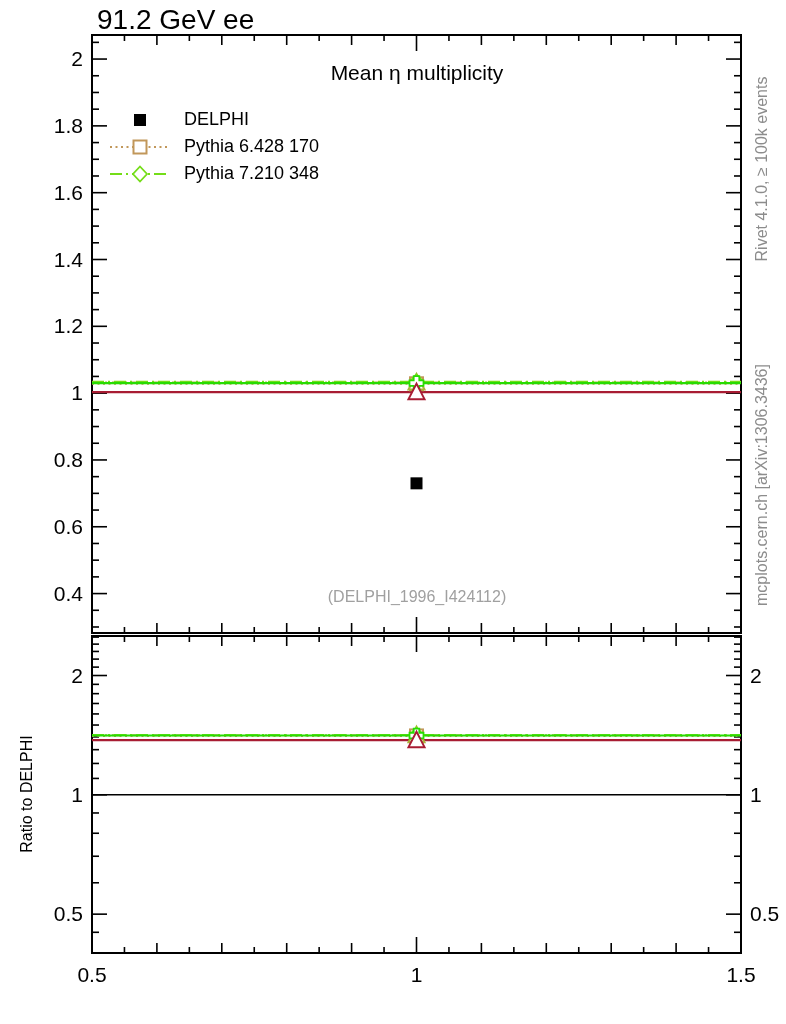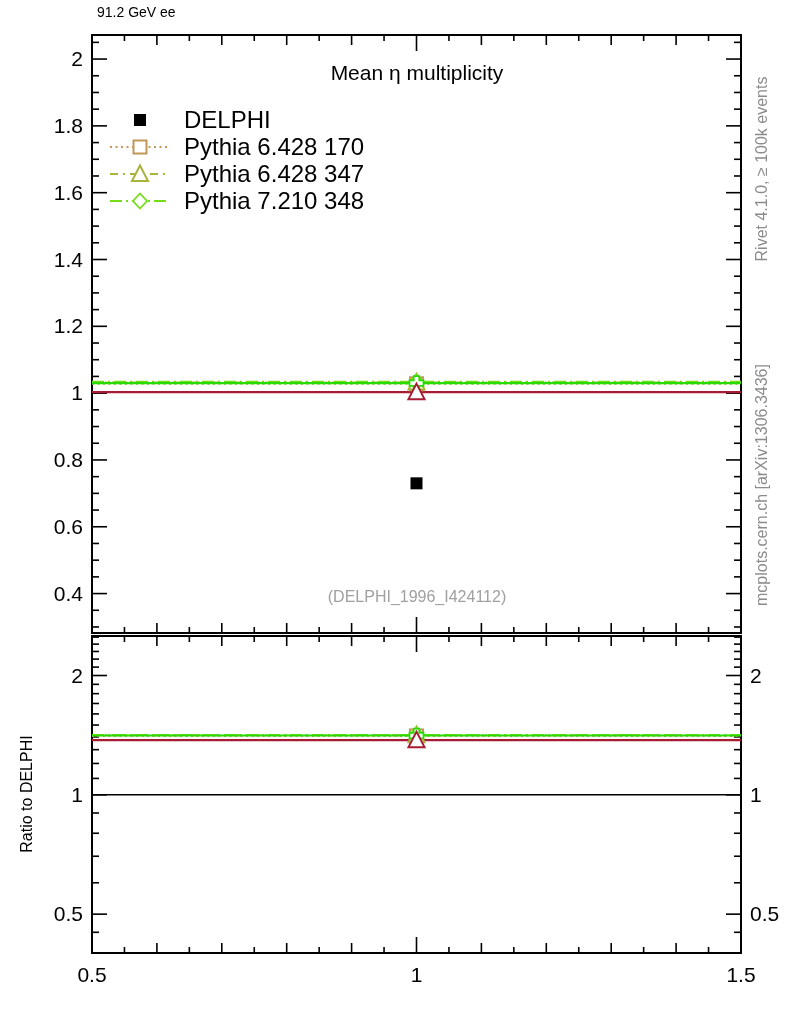--- a/index.html
+++ b/index.html
@@ -1,31 +1,31 @@
 <!DOCTYPE html>
 <html><head>
 <meta charset="utf-8">
 <style>
   html,body{margin:0;padding:0;background:#fff;}
   .page{position:relative;width:786px;height:1024px;background:#ffffff;
         font-family:"Liberation Sans",sans-serif;color:#000;overflow:hidden;}
   .abs{position:absolute;}
-  .hdr{top:4px;font-size:14px;white-space:nowrap;}
+  .hdr{top:4px;font-size:28px;white-space:nowrap;}
   .hdr-left{left:97px;}
   .hdr-right{right:44px;text-align:right;}
   .plot-title{top:61px;left:0;width:834px;text-align:center;font-size:21px;}
   .watermark{top:588px;left:0;width:834px;text-align:center;font-size:16px;color:#a0a0a0;}
   .vtext{transform:rotate(-90deg);transform-origin:0 0;text-align:center;
          white-space:nowrap;font-size:16px;color:#8c8c8c;}
   .side-top{left:753px;top:300px;width:262px;}
   .side-bottom{left:753px;top:633px;width:296px;}
   .ratio-ylabel{left:18px;top:870px;width:152px;color:#000;font-size:16px;}
   .legend{left:106px;top:106px;}
   .legend-row{display:flex;align-items:center;height:27px;gap:10px;}
-  .legend-label{font-size:24px;white-space:nowrap;}
+  .legend-label{font-size:18px;white-space:nowrap;}
   svg text{font-family:"Liberation Sans",sans-serif;}
   #chart-svg{position:absolute;left:0;top:0;}
 </style>
 </head>
 <body>
 
 <div class="page">
 
   <svg id="chart-svg" width="786" height="1024">
       <g fill="none" stroke="#000" stroke-width="2">
@@ -334,29 +334,20 @@
         <svg width="68" height="26">
           <line x1="4" y1="13" x2="64" y2="13" stroke="#c1975a" stroke-width="2.1" stroke-dasharray="2 3.5"></line>
           <g transform="translate(34,13)">
             <rect x="-6.5" y="-6.5" width="13" height="13" fill="#fff" stroke="#c1975a" stroke-width="2"></rect>
           </g>
         </svg>
         <span class="legend-label">Pythia 6.428 170</span>
       </div>
       <div class="legend-row">
         <svg width="68" height="26">
-          <line x1="4" y1="13" x2="64" y2="13" stroke="#aab43c" stroke-width="2.1" stroke-dasharray="8 5 2 5"></line>
-          <g transform="translate(34,13)">
-            <polygon points="0,-8.5 8,7 -8,7" fill="#fff" stroke="#aab43c" stroke-width="2"></polygon>
-          </g>
-        </svg>
-        <span class="legend-label">Pythia 6.428 347</span>
-      </div>
-      <div class="legend-row">
-        <svg width="68" height="26">
           <line x1="4" y1="13" x2="64" y2="13" stroke="#74dd18" stroke-width="2.1" stroke-dasharray="12 4 2 4"></line>
           <g transform="translate(34,13)">
             <polygon points="0,-7.5 7,0 0,7.5 -7,0" fill="#fff" stroke="#74dd18" stroke-width="1.8"></polygon>
           </g>
         </svg>
         <span class="legend-label">Pythia 7.210 348</span>
       </div>
     </div>
 
 </div>

